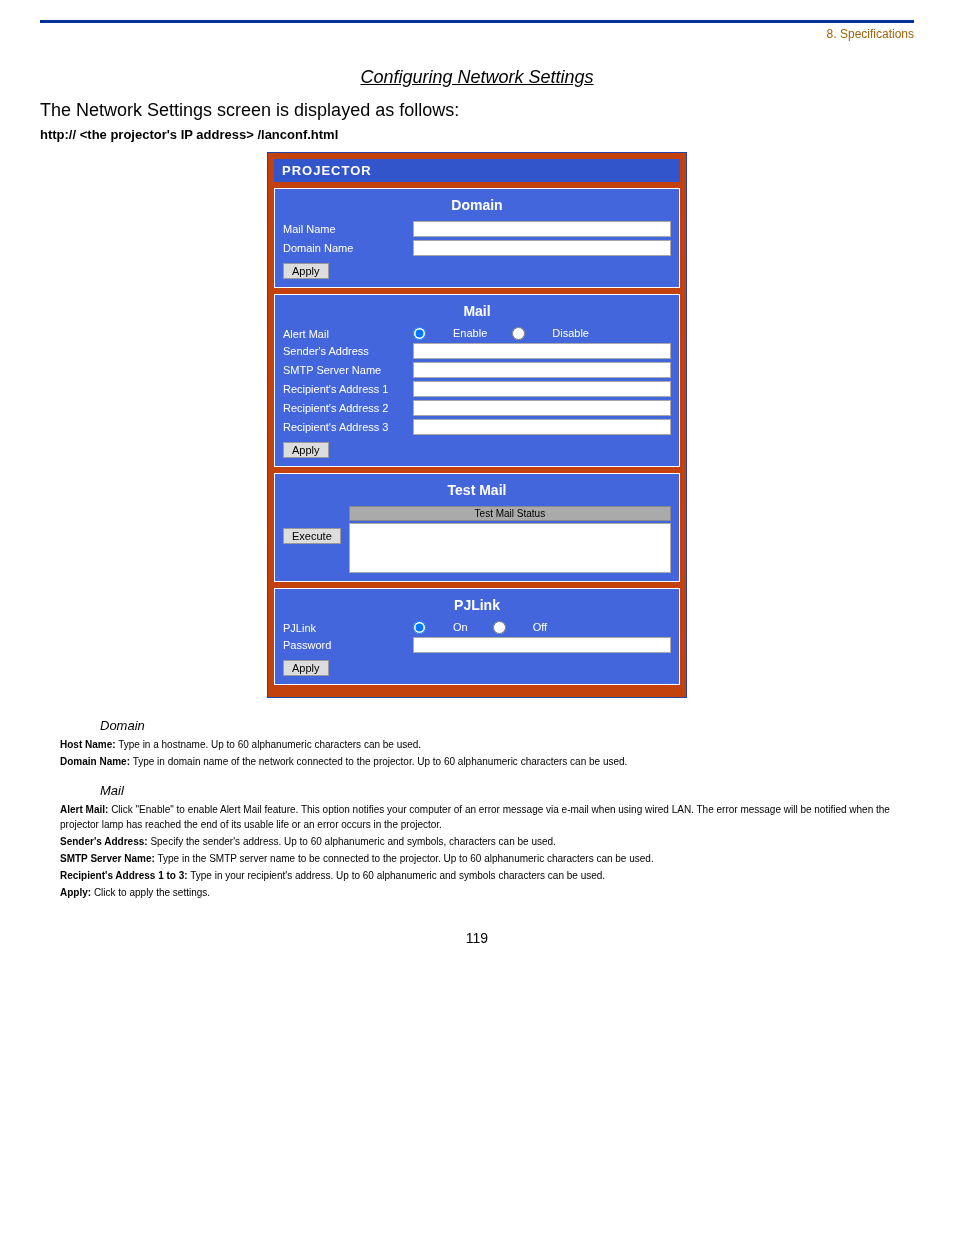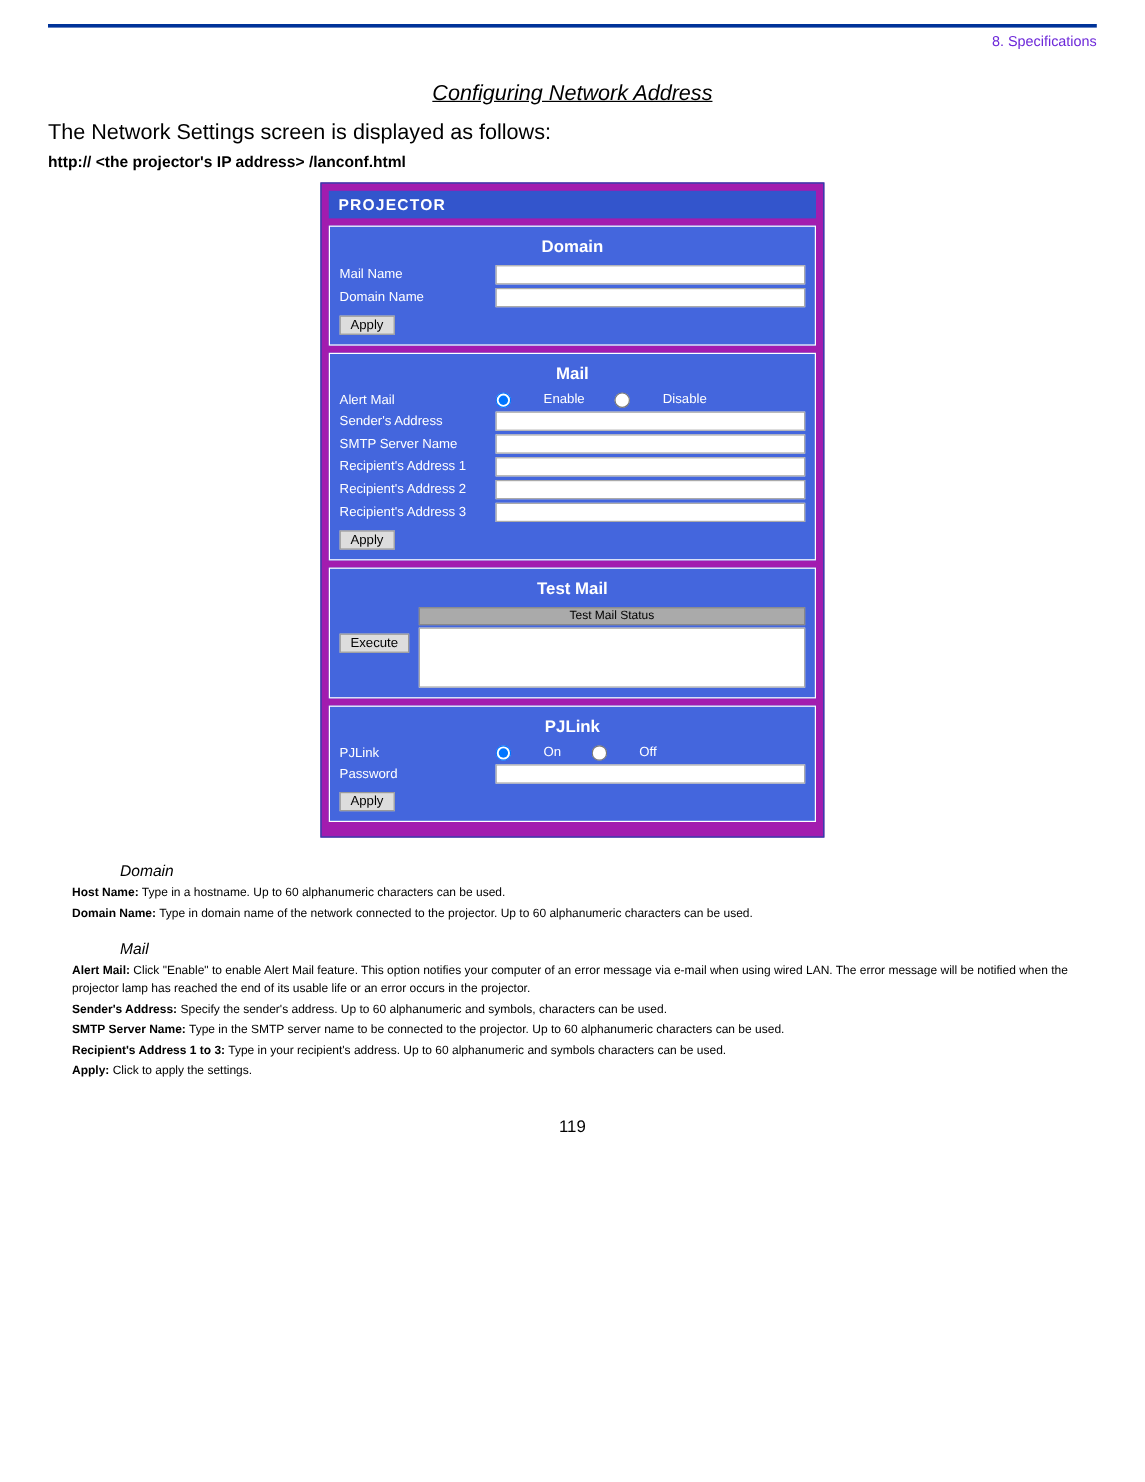--- a/index.html
+++ b/index.html
@@ -12,21 +12,21 @@
       min-height: 1235px;
       padding: 20px 40px;
     }
 
     
     .top-bar {
       border-top: 3px solid #003399;
       text-align: right;
       padding: 4px 0 6px 0;
       font-size: 12px;
-      color: #6d28d9;
+      color: #a16207;
       margin-bottom: 20px;
     }
 
     .page-title-section {
       text-align: center;
       margin-bottom: 12px;
     }
     .page-title-section h2 {
       font-size: 18px;
       font-style: italic;
@@ -44,21 +44,21 @@
       margin-bottom: 10px;
     }
 
     
     .ui-panel-wrapper {
       display: flex;
       justify-content: center;
       margin-bottom: 20px;
     }
     .ui-panel {
-      background: #a21caf;
+      background: #c2410c;
       width: 420px;
       padding: 6px;
       border: 1px solid #2244aa;
     }
     .panel-header {
       background: #3355cc;
       color: #fff;
       font-size: 13px;
       font-weight: bold;
       padding: 4px 8px;
@@ -184,21 +184,21 @@
     }
   </style>
 </head>
 <body>
 
 <div class="top-bar">
   <span>8. Specifications</span>
 </div>
 
 <div class="page-title-section">
-  <h2>Configuring Network Address</h2>
+  <h2>Configuring Network Settings</h2>
 </div>
 
 <p class="intro-text">The Network Settings screen is displayed as follows:</p>
 <p class="url-text">http:// &lt;the projector's IP address&gt; /lanconf.html</p>
 
 <div class="ui-panel-wrapper">
   <div class="ui-panel">
     <div class="panel-header">PROJECTOR</div>
 
     <div class="section-box">

